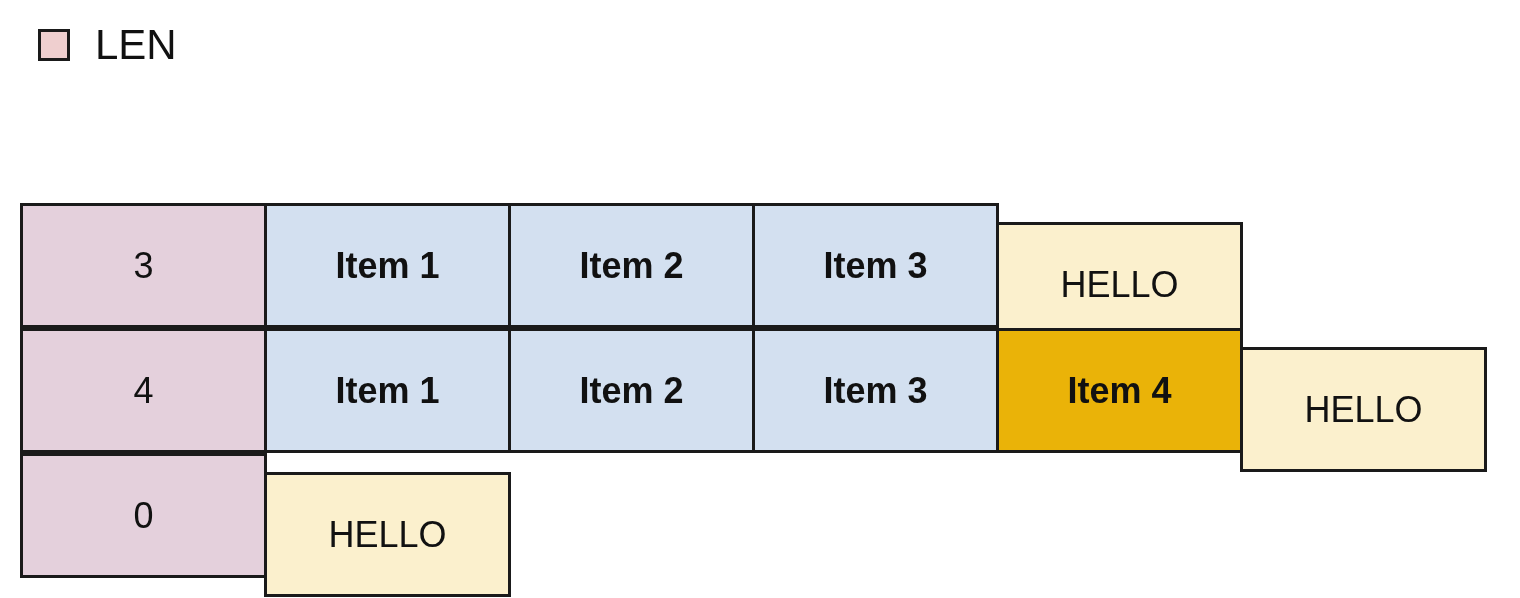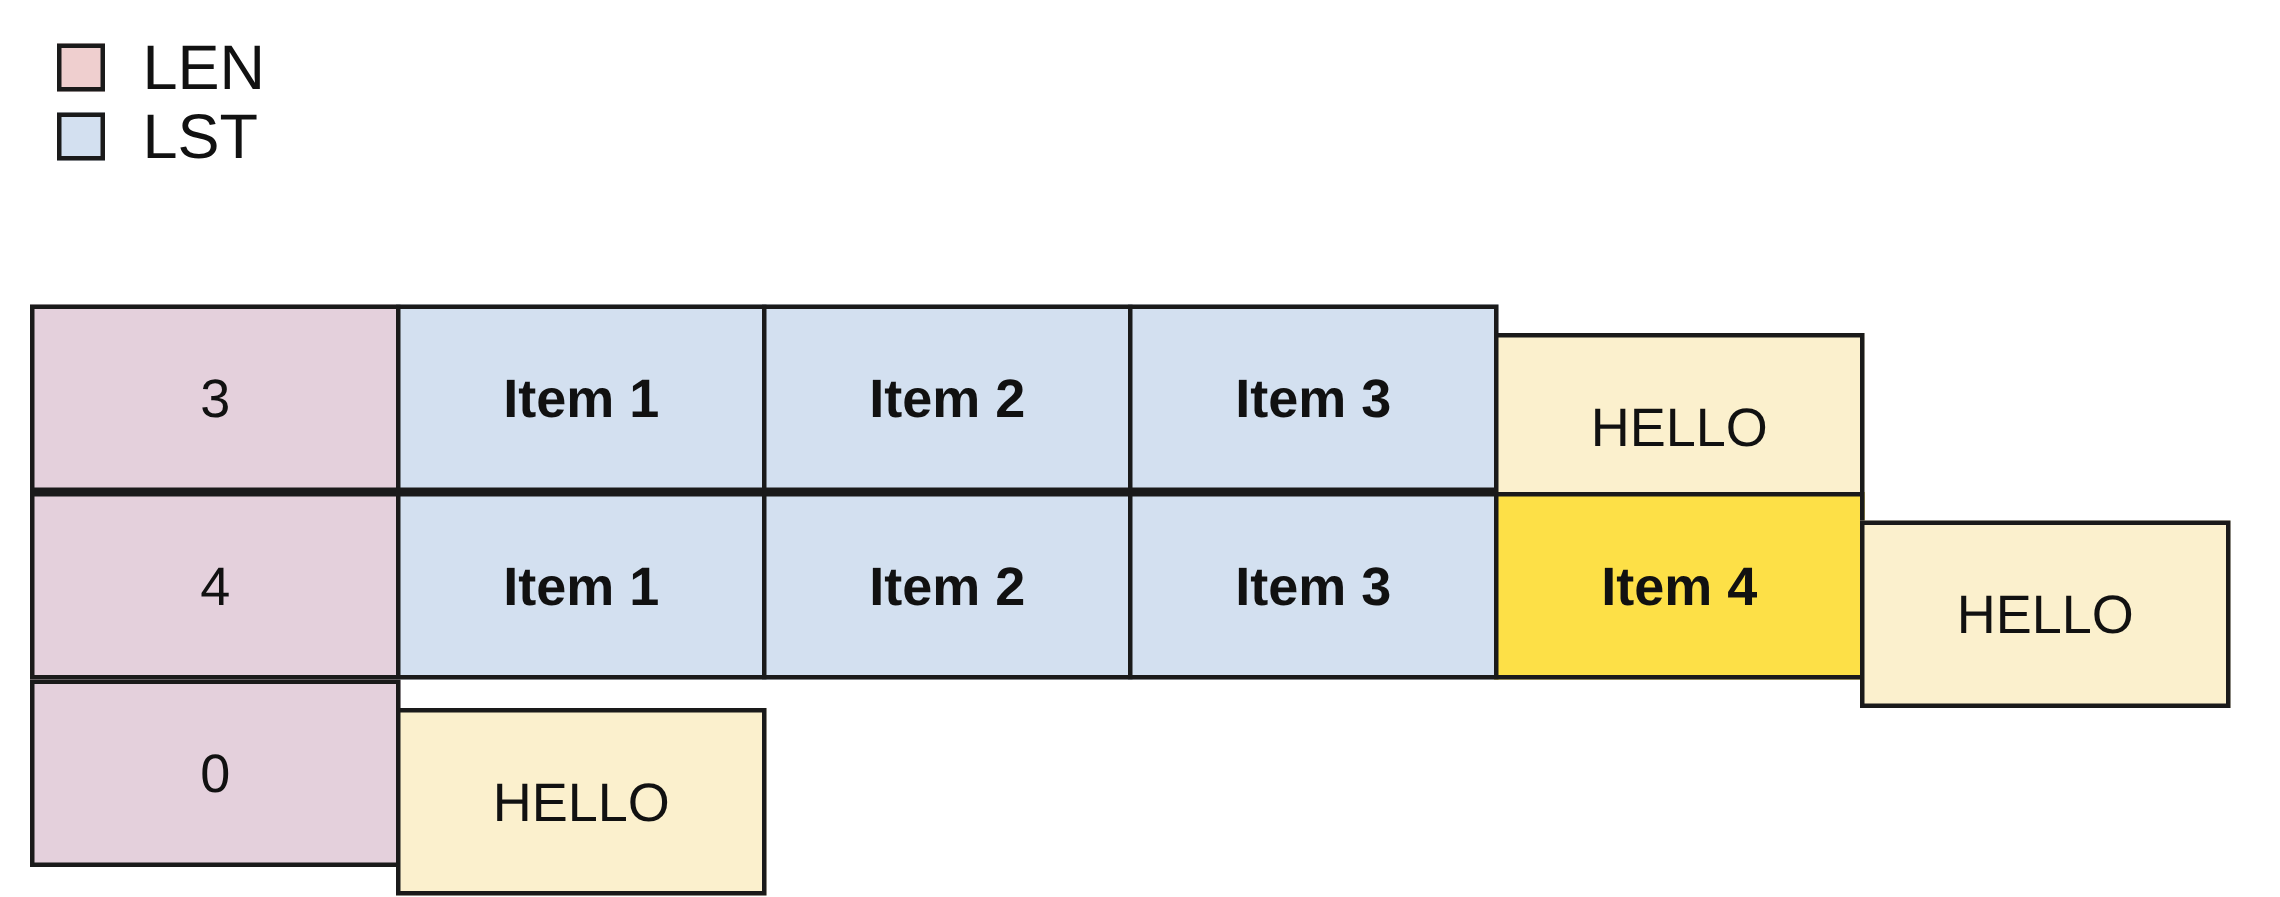--- a/index.html
+++ b/index.html
@@ -82,40 +82,36 @@
 </head>
 <body>
 
 <div id="canvas">
 
   <div class="legend">
     <div class="legend-row">
       <span class="legend-swatch" style="background: rgb(239, 207, 207);"></span>
       <span class="legend-label">LEN</span>
     </div>
-    <div class="legend-row">
-      <span class="legend-swatch" style="background: rgb(211, 224, 240);"></span>
-      <span class="legend-label">LST</span>
-    </div>
   </div>
 
   <div class="grid">
       <div class="grid-row">
         <div class="cell len" style="background: rgb(228, 208, 220);">3</div>
         <div class="cell lst" style="background: rgb(211, 224, 240);">Item 1</div>
         <div class="cell lst" style="background: rgb(211, 224, 240);">Item 2</div>
         <div class="cell lst" style="background: rgb(211, 224, 240);">Item 3</div>
         <div class="cell fld" style="background: rgb(251, 240, 205);">HELLO</div>
       </div>
       <div class="grid-row">
         <div class="cell len" style="background: rgb(228, 208, 220);">4</div>
         <div class="cell lst" style="background: rgb(211, 224, 240);">Item 1</div>
         <div class="cell lst" style="background: rgb(211, 224, 240);">Item 2</div>
         <div class="cell lst" style="background: rgb(211, 224, 240);">Item 3</div>
-        <div class="cell lst" style="background: #fde047;">Item 4</div>
+        <div class="cell lst" style="background: #eab308;">Item 4</div>
         <div class="cell fld" style="background: rgb(251, 240, 205);">HELLO</div>
       </div>
       <div class="grid-row">
         <div class="cell len" style="background: rgb(228, 208, 220);">0</div>
         <div class="cell fld" style="background: rgb(251, 240, 205);">HELLO</div>
       </div>
     </div>
 
 </div>
 

